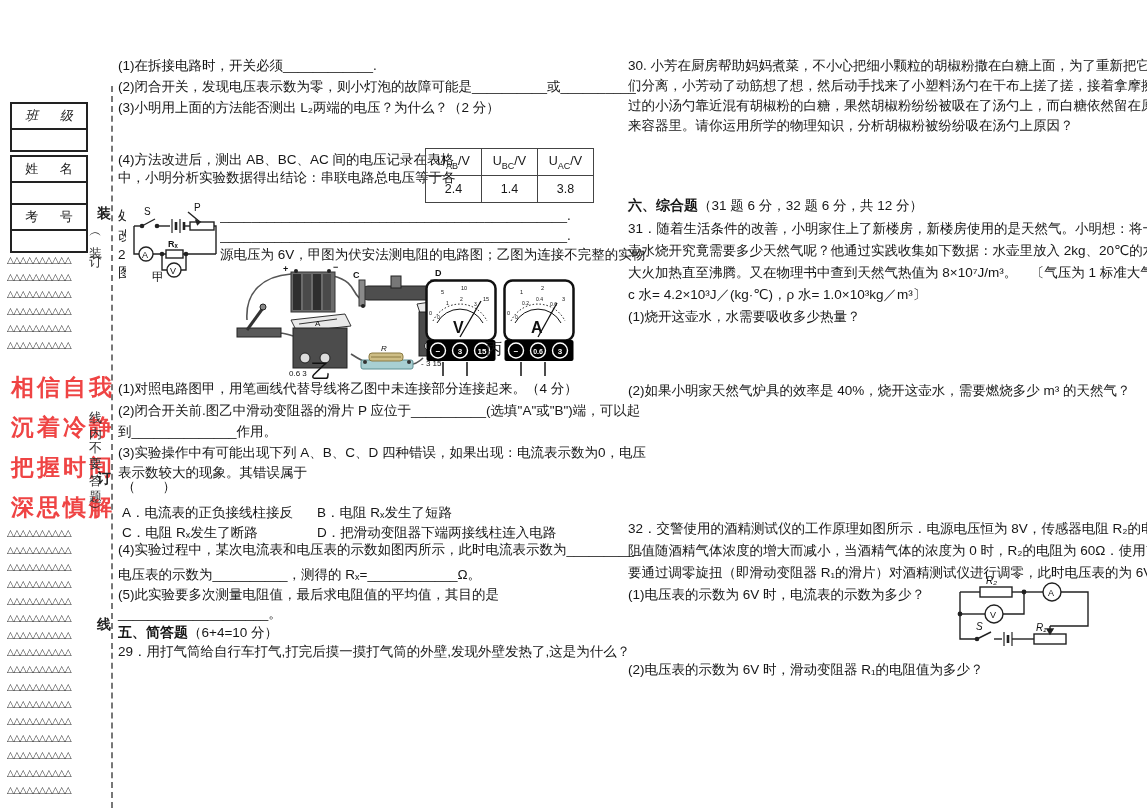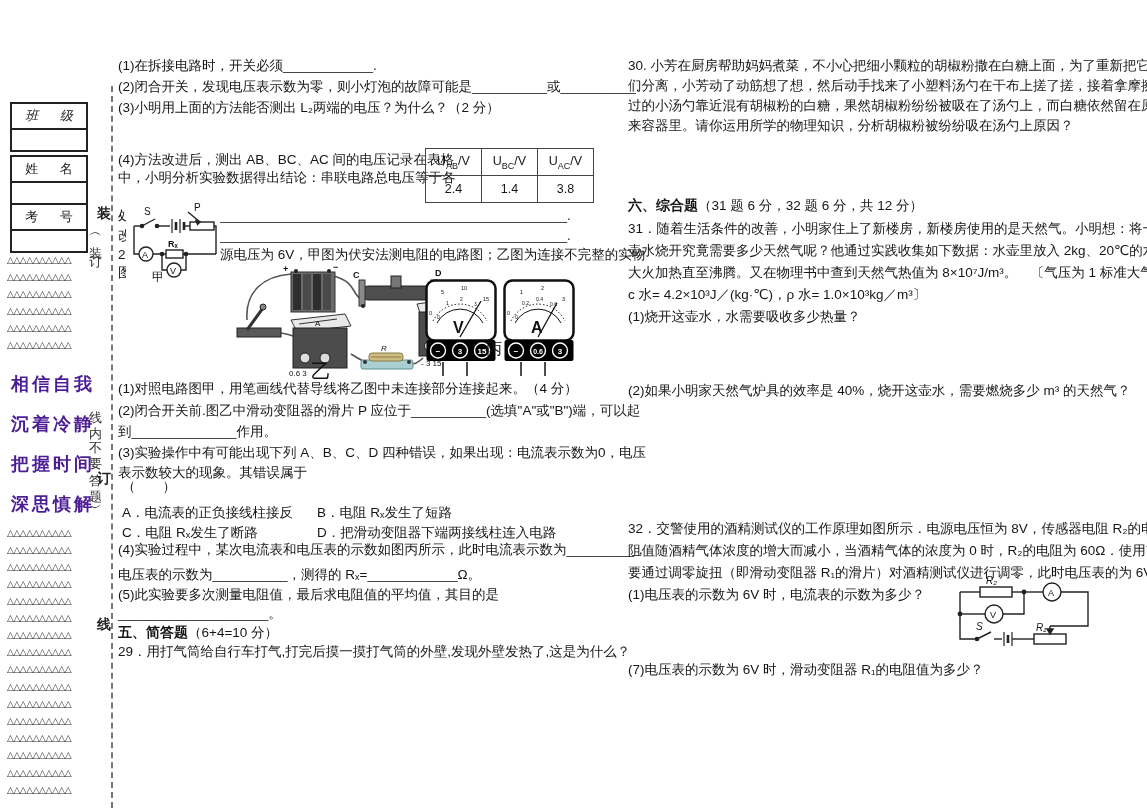--- a/index.html
+++ b/index.html
@@ -1,21 +1,21 @@
 <!DOCTYPE html>
 <html><head>
 <meta charset="utf-8">
 <style>
   html,body{margin:0;padding:0;background:#e8e8e8;}
   .page{position:relative;width:1147px;height:810px;background:#ffffff;overflow:hidden;
         font-family:"Liberation Sans","DejaVu Sans",sans-serif;color:#161616;}
   .ln{position:absolute;font-size:13.5px;line-height:17px;white-space:nowrap;}
   .b{font-weight:bold;}
   .tri{position:absolute;left:7px;font-size:9px;letter-spacing:-0.5px;color:#2a2a2a;white-space:nowrap;}
-  .slogan{position:absolute;left:11px;font-size:18px;font-weight:bold;letter-spacing:3px;color:#4c1d95;}
+  .slogan{position:absolute;left:11px;font-size:23px;font-weight:bold;letter-spacing:3px;color:#ef4444;}
   .mbox{position:absolute;left:10px;width:74px;border:2px solid #222;background:#fff;}
   .mbox .lab{height:24px;border-bottom:2px solid #222;display:flex;align-items:center;justify-content:center;
              font-size:13px;letter-spacing:9px;text-indent:9px;}
   .mbox .blank{height:20px;}
   .vtxt{position:absolute;writing-mode:vertical-rl;text-orientation:upright;color:#333;}
   .bindline{position:absolute;left:111px;top:86px;height:722px;border-left:2px dashed #777;}
   .vchar{position:absolute;left:97px;font-size:14px;font-weight:bold;color:#222;}
   table.vt{position:absolute;left:425px;top:148px;border-collapse:collapse;}
   table.vt td{border:1.5px solid #444;width:55px;height:26px;text-align:center;font-size:12.5px;padding:0;}
   sub{font-size:9px;}
@@ -289,21 +289,21 @@
   <div class="ln" style="left:628px;top:242px">壶水烧开究竟需要多少天然气呢？他通过实践收集如下数据：水壶里放入 2kg、20℃的水，</div>
   <div class="ln" style="left:628px;top:264px">大火加热直至沸腾。又在物理书中查到天然气热值为 8×10⁷J/m³。　〔气压为 1 标准大气压；</div>
   <div class="ln" style="left:628px;top:286px">c 水= 4.2×10³J／(kg·℃)，ρ 水= 1.0×10³kg／m³〕</div>
   <div class="ln" style="left:628px;top:308px">(1)烧开这壶水，水需要吸收多少热量？</div>
   <div class="ln" style="left:628px;top:382px">(2)如果小明家天然气炉具的效率是 40%，烧开这壶水，需要燃烧多少 m³ 的天然气？</div>
 
   <div class="ln" style="left:628px;top:520px">32．交警使用的酒精测试仪的工作原理如图所示．电源电压恒为 8V，传感器电阻 R₂的电</div>
   <div class="ln" style="left:628px;top:542px">阻值随酒精气体浓度的增大而减小，当酒精气体的浓度为 0 时，R₂的电阻为 60Ω．使用前</div>
   <div class="ln" style="left:628px;top:564px">要通过调零旋扭（即滑动变阻器 R₁的滑片）对酒精测试仪进行调零，此时电压表的为 6V．</div>
   <div class="ln" style="left:628px;top:586px">(1)电压表的示数为 6V 时，电流表的示数为多少？</div>
-  <div class="ln" style="left:628px;top:661px">(7)电压表的示数为 6V 时，滑动变阻器 R₁的电阻值为多少？</div>
+  <div class="ln" style="left:628px;top:661px">(2)电压表的示数为 6V 时，滑动变阻器 R₁的电阻值为多少？</div>
 
   <svg style="position:absolute;left:948px;top:576px;" width="150" height="80" viewBox="0 0 150 80">
     <g stroke="#222" stroke-width="1.4" fill="none">
       <path d="M12,16 H32"></path>
       <rect x="32" y="11" width="32" height="10"></rect>
       <path d="M64,16 H95"></path>
       <circle cx="104" cy="16" r="9"></circle>
       <path d="M113,16 H140 V50 H102"></path>
       <path d="M102,50 V56"></path>
       <path d="M102,58 l-3,-5 h6 z" fill="#222"></path>

